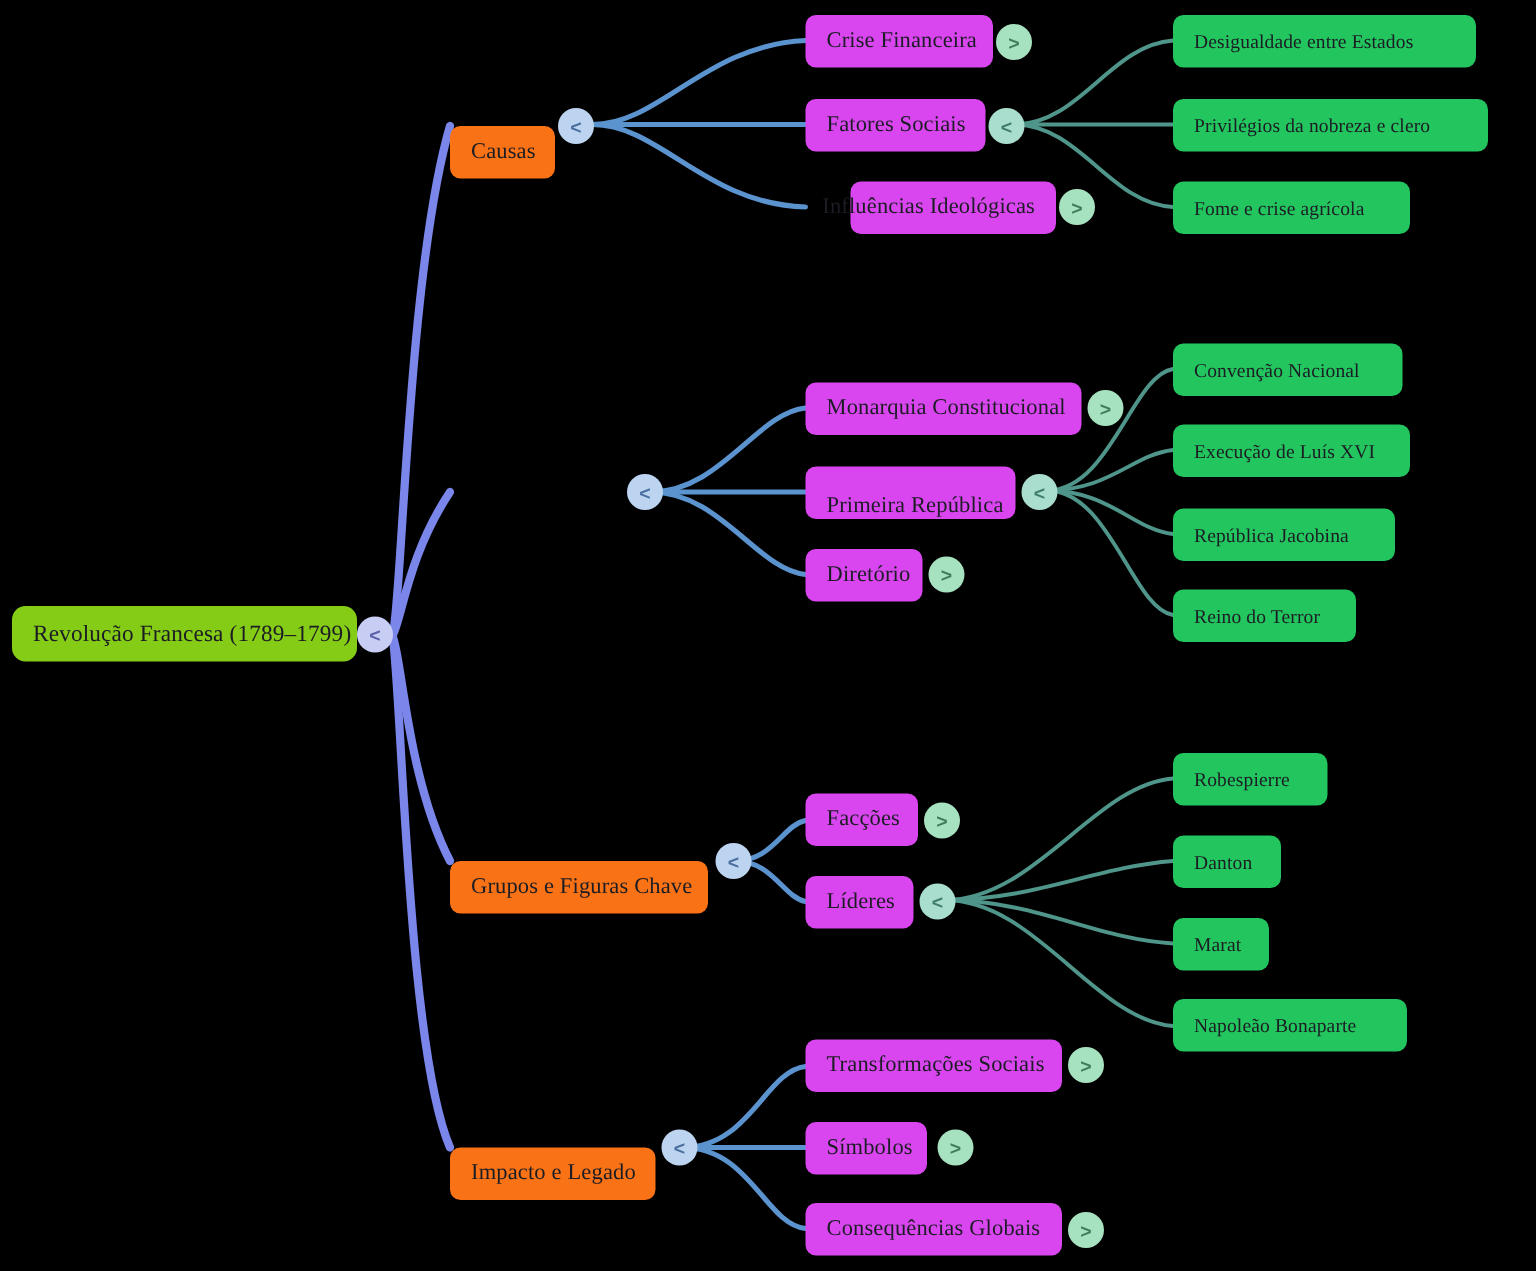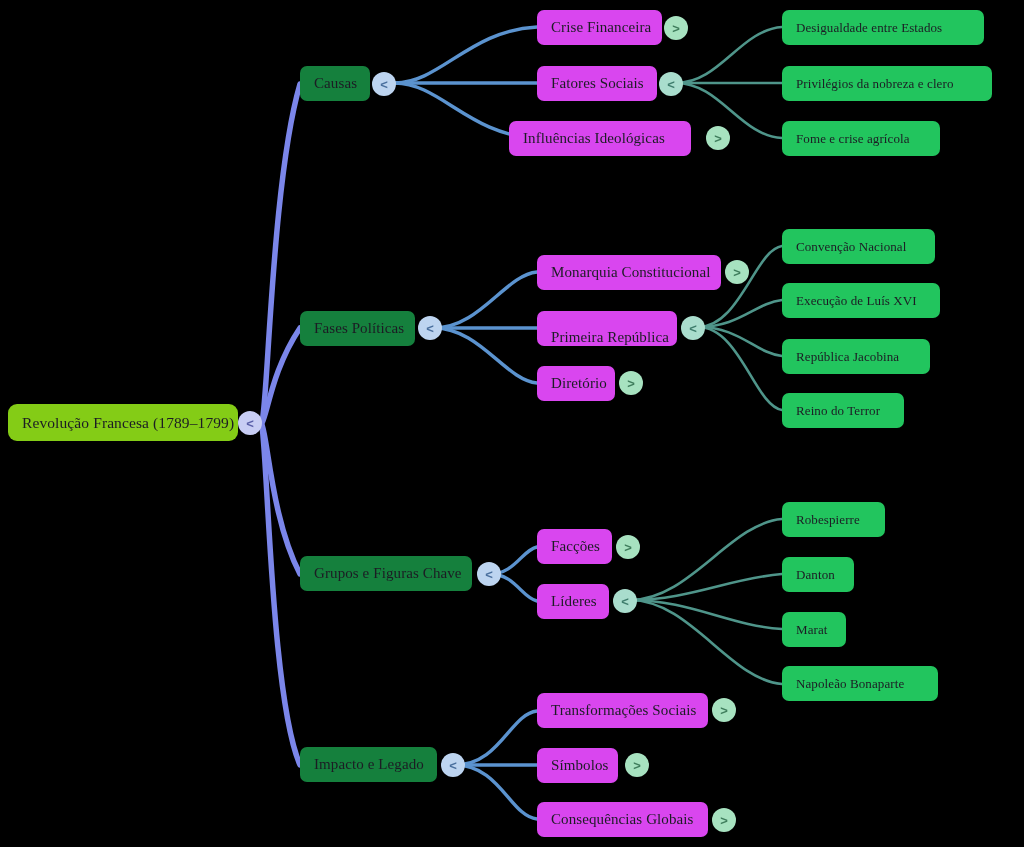--- a/index.html
+++ b/index.html
@@ -33,22 +33,23 @@
     white-space: nowrap;
     padding: 0 14px;
     letter-spacing: 0.1px;
   }
   .node.root {
     background: #84cc16;
     border-radius: 9px;
     font-size: 15.5px;
   }
   .node.lvl1 {
-    background: #15803d;
+    background: #f97316;
     font-size: 15px;
+    margin-top: 18px;
   }
   .node.lvl2 {
     background: #d946ef;
     font-size: 15px;
   }
   .node.lvl3 {
     background: #22c55e;
     font-size: 13px;
   }
   .toggle {
@@ -157,40 +158,37 @@
       <span>&gt;</span>
     </div>
 
   <div class="node lvl2" style="left:537px; top:66px; width:120px; height:35px;">
     <span>Fatores Sociais</span>
   </div>
   <div class="toggle t-teal" style="left:659px; top:72px;">
       <span>&lt;</span>
     </div>
 
-  <div class="node lvl2" style="left:509px; top:121px; width:182px; height:35px;">
+  <div class="node lvl2" style="left:567px; top:121px; width:137px; height:35px;justify-content:flex-end;">
     <span>Influências Ideológicas</span>
   </div>
   <div class="toggle t-green" style="left:706px; top:126px;">
       <span>&gt;</span>
     </div>
 
   <div class="node lvl3" style="left:782px; top:10px; width:202px; height:35px;">
     <span>Desigualdade entre Estados</span>
   </div>
   <div class="node lvl3" style="left:782px; top:66px; width:210px; height:35px;">
     <span>Privilégios da nobreza e clero</span>
   </div>
   <div class="node lvl3" style="left:782px; top:121px; width:158px; height:35px;">
     <span>Fome e crise agrícola</span>
   </div>
 
-  <div class="node lvl1" style="left:300px; top:311px; width:115px; height:35px;">
-    <span>Fases Políticas</span>
-  </div>
   <div class="toggle t-blue" style="left:418px; top:316px;">
       <span>&lt;</span>
     </div>
 
   <div class="node lvl2" style="left:537px; top:255px; width:184px; height:35px;align-items:center;">
     <span>Monarquia Constitucional</span>
   </div>
   <div class="toggle t-green" style="left:725px; top:260px;">
       <span>&gt;</span>
     </div>

